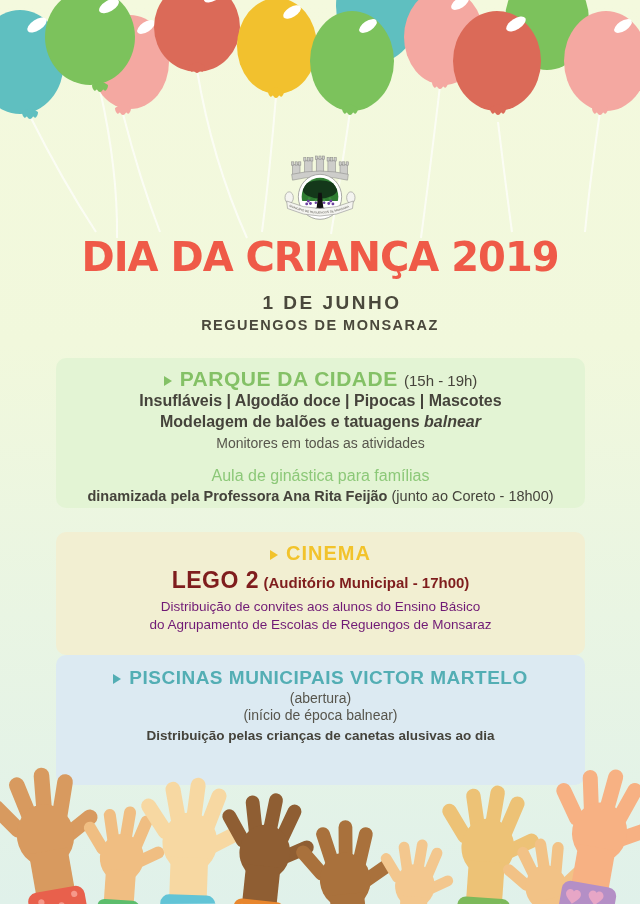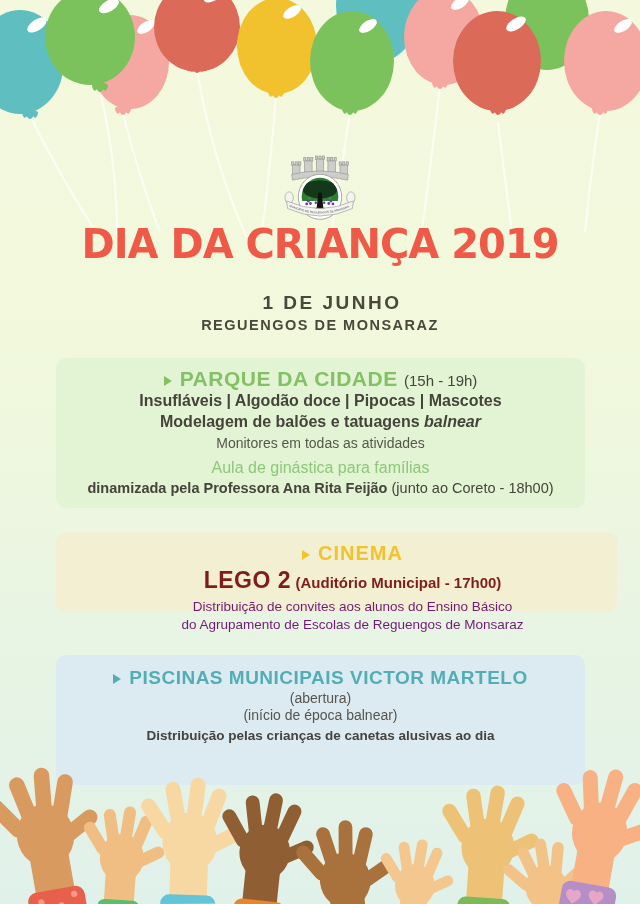--- a/index.html
+++ b/index.html
@@ -2,37 +2,37 @@
 <html><head>
 <meta charset="utf-8">
 <style>
   html,body{margin:0;padding:0;background:#888;}
   .poster{
     position:relative;width:640px;height:904px;overflow:hidden;margin:0 auto;
     font-family:"Liberation Sans", sans-serif;
     background:linear-gradient(180deg,#F4F9DE 0%,#F1F8DC 38%,#E9F5E3 68%,#E0F1EA 100%);
   }
   .abs{position:absolute;left:0;right:0;text-align:center;}
-  .title{top:221px;font-family:"DejaVu Sans",sans-serif;font-weight:bold;font-size:40px;letter-spacing:-1px;color:#EF5A48;}
+  .title{top:234px;font-family:"DejaVu Sans",sans-serif;font-weight:bold;font-size:40px;letter-spacing:-1px;color:#EF5A48;}
   .date{top:292px;font-size:19px;font-weight:bold;letter-spacing:2.5px;color:#4A483C;padding-left:24px;}
   .loc{top:317px;font-size:14.5px;font-weight:bold;letter-spacing:1.5px;color:#4A483C;}
   .crest{position:absolute;left:50%;transform:translateX(-50%);top:146px;width:86px;height:80px;}
   .panel{position:absolute;left:56px;width:529px;text-align:center;border-radius:10px;}
   .panel-green{top:358px;height:150px;background:#E3F4D4;}
-  .panel-cream{top:532px;height:80px;background:#F2EFD2;padding-left:32px;}
+  .panel-cream{top:532px;height:123px;background:#F2EFD2;}
   .panel-blue{top:655px;height:130px;background:#DCEAF2;}
   .tri{display:inline-block;width:0;height:0;border-style:solid;border-width:5.5px 0 5.5px 8.5px;
        border-color:transparent transparent transparent currentColor;margin-right:8px;}
   .h-green{margin-top:9px;font-size:21px;font-weight:bold;color:#84C166;letter-spacing:0.5px;}
   .hours{font-size:15px;font-weight:normal;color:#46443B;letter-spacing:0;}
   .b-line{font-size:16px;font-weight:bold;color:#45433B;line-height:1.3;}
   .mt5{}
   .it{font-style:italic;}
   .reg-line{font-size:14px;color:#57554C;margin-top:2px;}
-  .gym{font-size:16px;color:#8CC878;margin-top:8px;}
+  .gym{font-size:16px;color:#8CC878;margin-top:16px;}
   .gym2{font-size:14.5px;color:#45433B;margin-top:3px;}
   .gym2 .bold{font-weight:bold;}
   .h-cinema{margin-top:10px;font-size:20px;font-weight:bold;color:#F2C32B;letter-spacing:1px;}
   .movie-line{margin-top:2px;color:#7f1d1d;}
   .movie{font-size:23px;font-weight:bold;letter-spacing:0.5px;}
   .venue{font-size:15px;font-weight:bold;}
   .cinema-detail{font-size:13.5px;color:#701a75;line-height:1.3;margin-top:4px;}
   .h-teal{font-size:19px;font-weight:bold;color:#53AEB4;letter-spacing:0.5px;}
   .mt12{margin-top:12px;}
   .mt7{margin-top:7px;}

